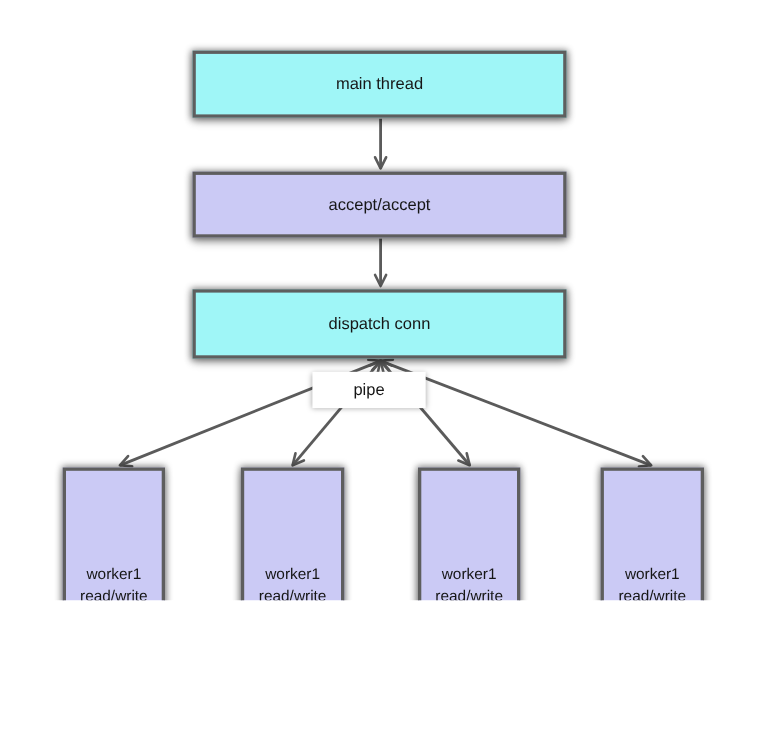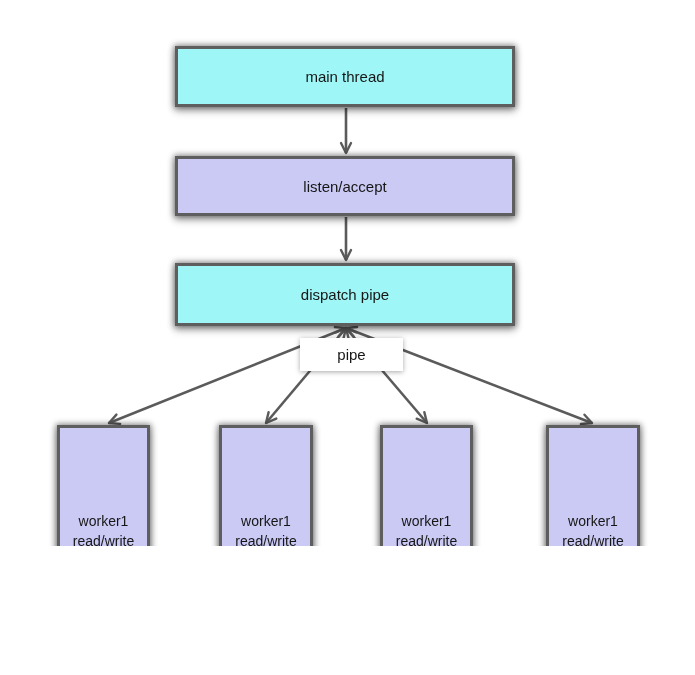--- a/index.html
+++ b/index.html
@@ -36,21 +36,20 @@
   #node-worker-3{left:380px;}
   #node-worker-4{left:546px;width:94px;}
   .edge-label{
     position:absolute;
     left:284px;top:338px;width:103px;height:33px;
     background:#ffffff;
     display:flex;align-items:center;justify-content:center;
     font-size:15px;color:#161616;
     z-index:3;
     box-shadow:0 1px 5px rgba(0,0,0,.35);
-    margin-left:16px;
   }
 </style>
 </head>
 <body>
 
 <div class="canvas">
 
   <svg class="edges" width="695" height="675" viewBox="0 0 695 675">
     <defs>
       <marker id="arrowhead" viewBox="0 0 14 14" refX="12" refY="7" markerWidth="14" markerHeight="14" markerUnits="userSpaceOnUse" orient="auto-start-reverse">
@@ -65,25 +64,25 @@
       <line x1="346" y1="328" x2="427" y2="423" marker-start="url(#arrowhead)" marker-end="url(#arrowhead)"></line>
       <line x1="346" y1="328" x2="592" y2="423" marker-start="url(#arrowhead)" marker-end="url(#arrowhead)"></line>
     </g>
   </svg>
 
   <div class="node hnode fill-cyan" id="node-main">
     <span>main thread</span>
   </div>
 
   <div class="node hnode fill-lavender" id="node-listen">
-    <span>listen/accept</span>
+    <span>accept/accept</span>
   </div>
 
   <div class="node hnode fill-cyan" id="node-dispatch">
-    <span>dispatch pipe</span>
+    <span>dispatch conn</span>
   </div>
 
   <div class="edge-label">
     <span>pipe</span>
   </div>
 
   <div class="node worker fill-lavender" id="node-worker-1">
     <div>
       <div>worker1</div>
       <div>read/write</div>

